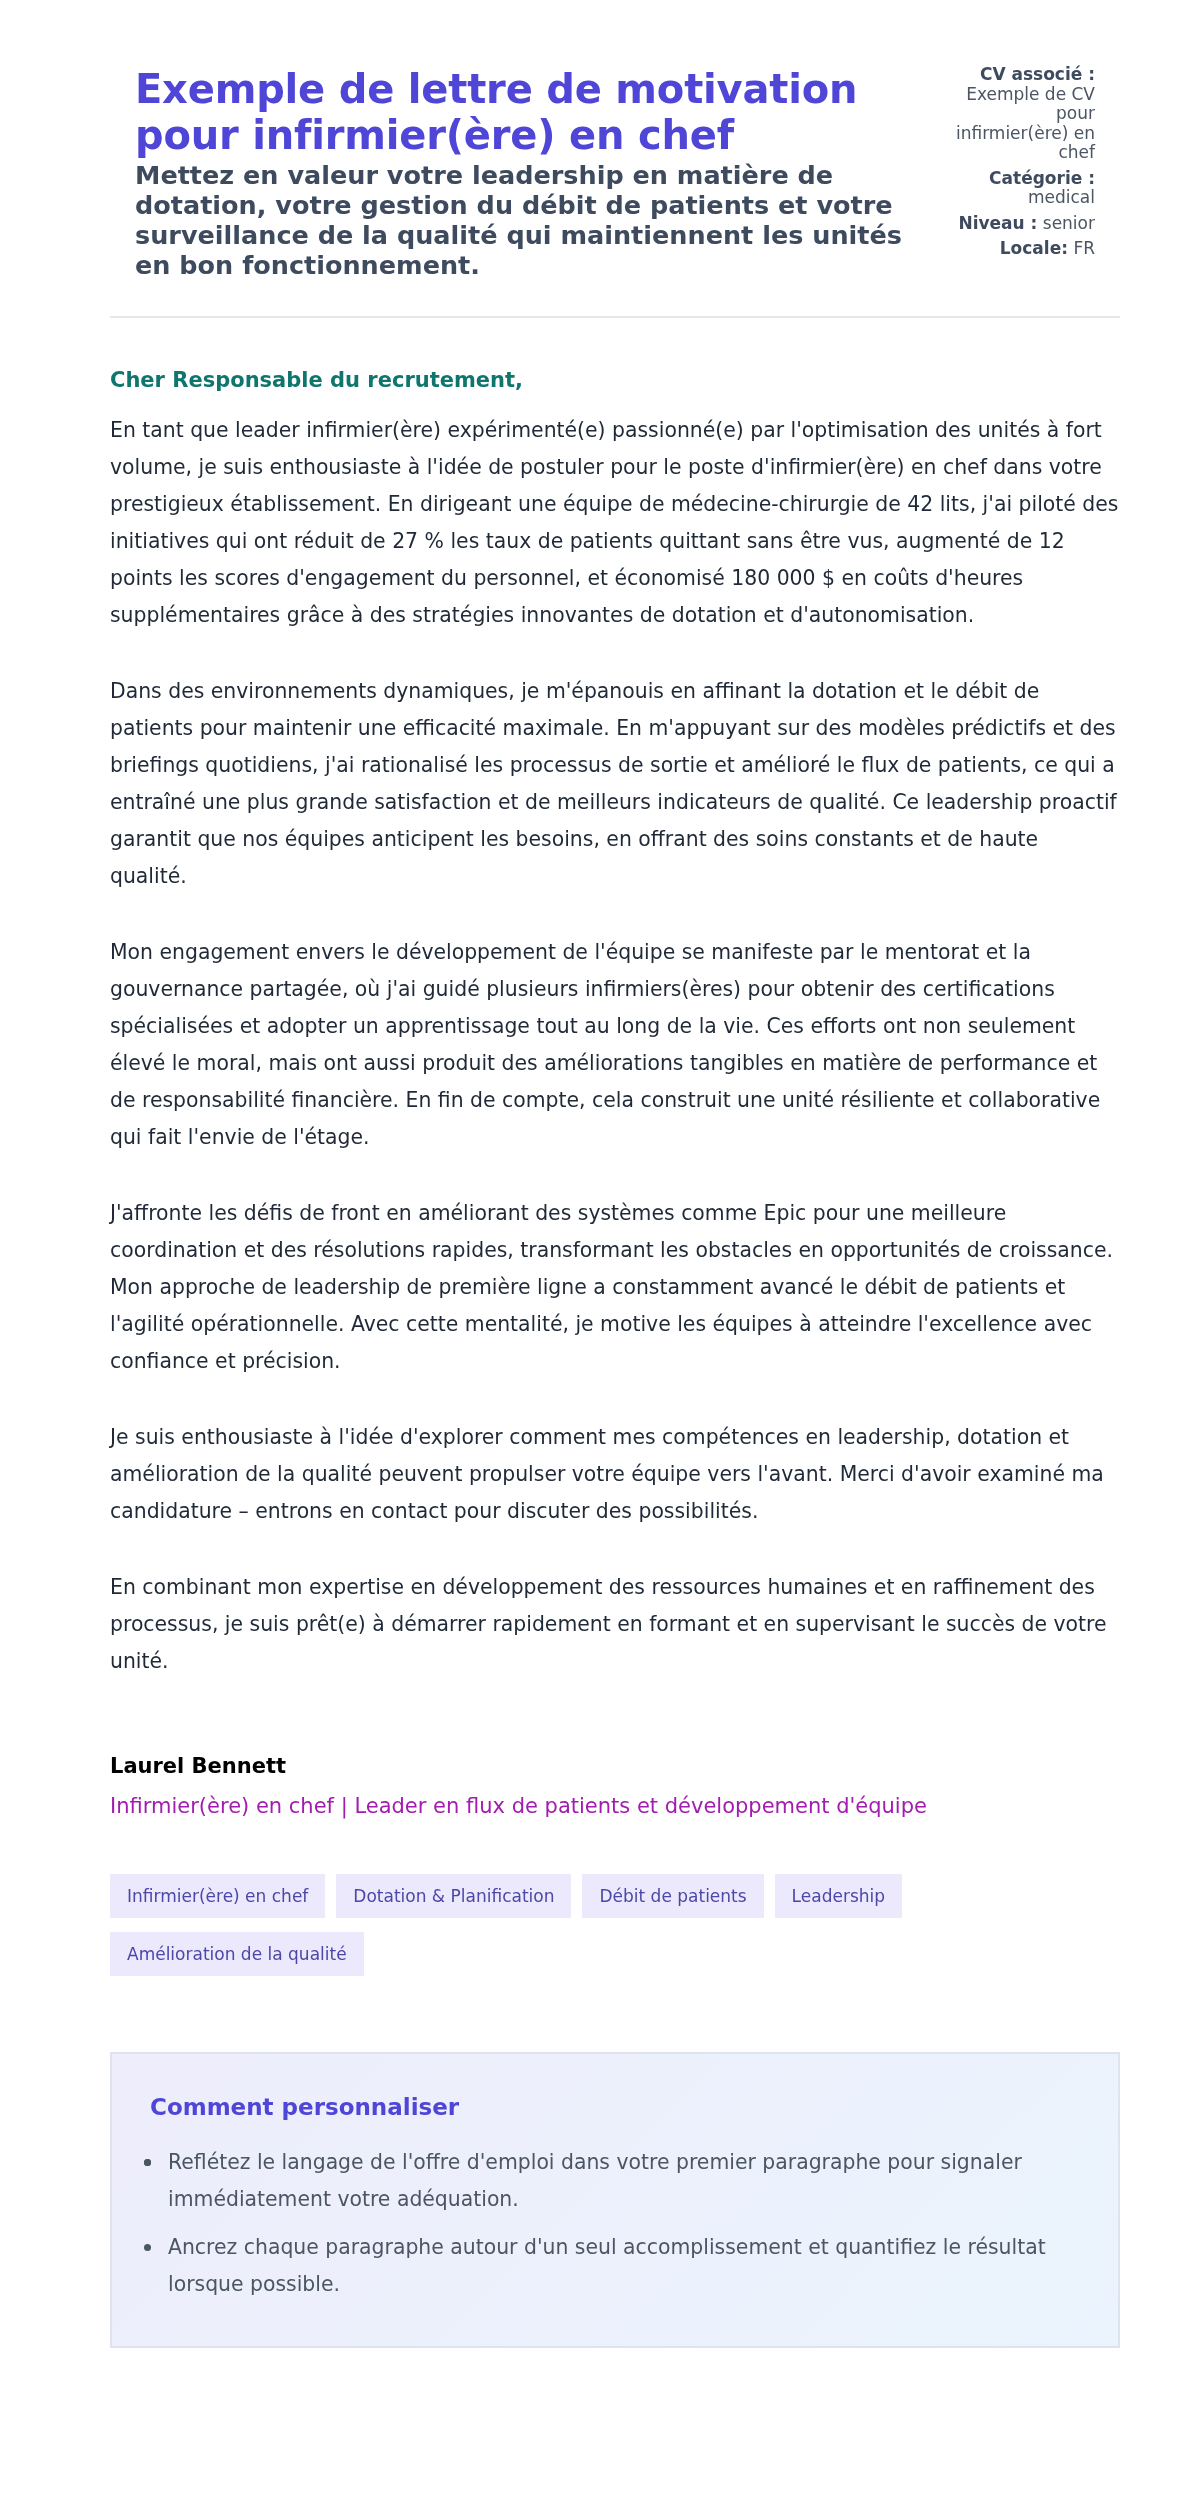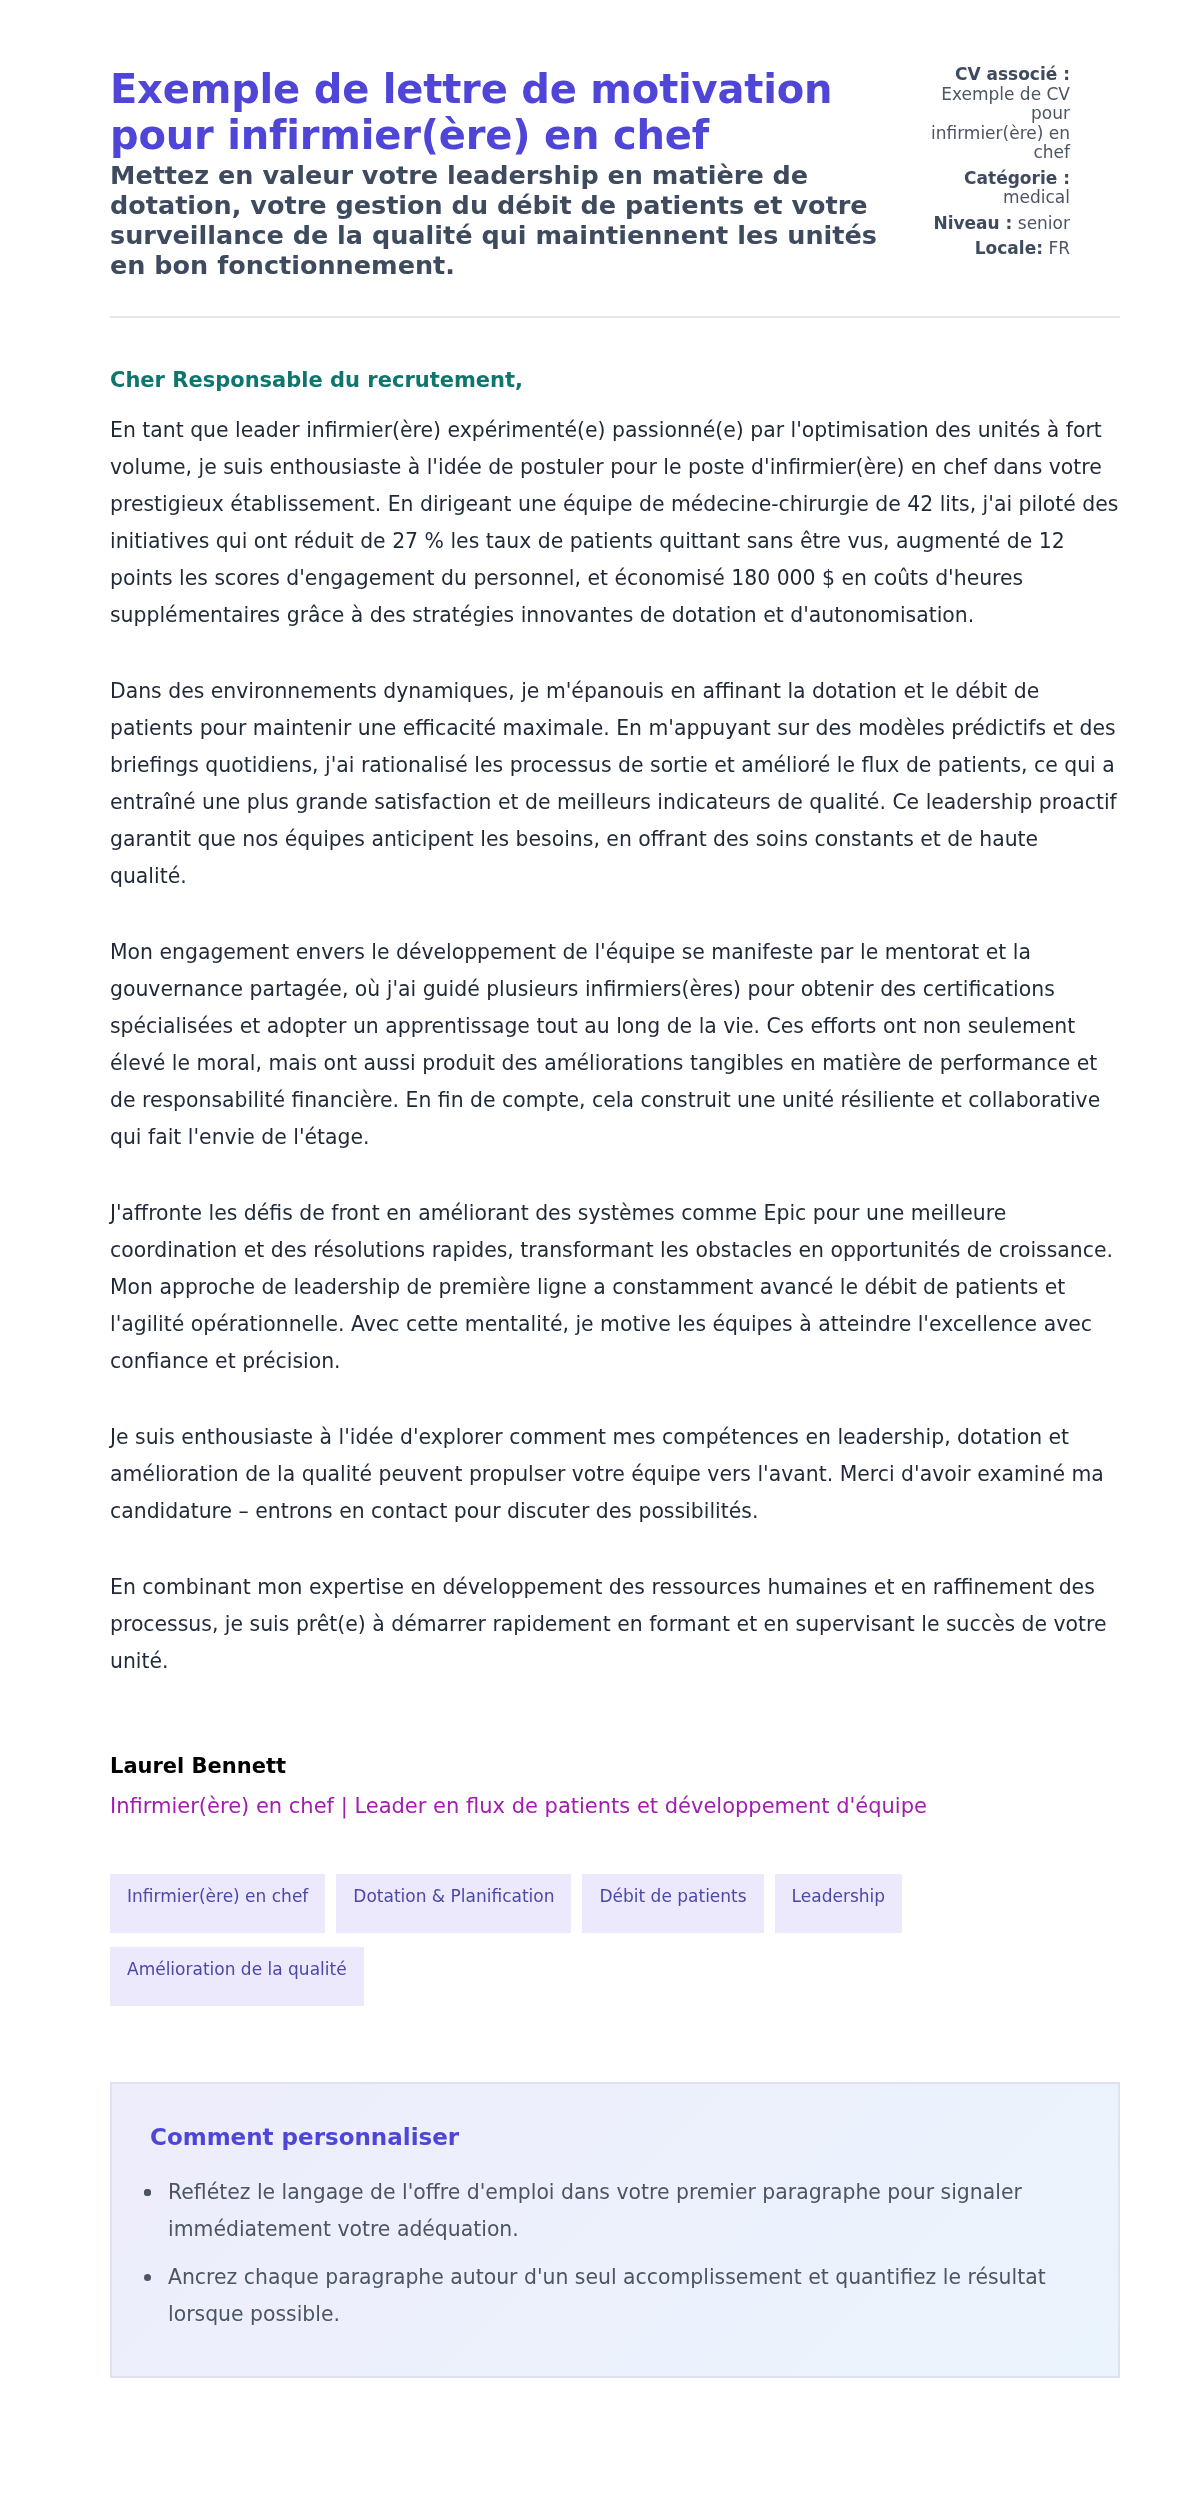--- a/index.html
+++ b/index.html
@@ -10,21 +10,21 @@
       color: #1f2937;
     }
     .page {
       position: relative;
       width: 1010px;
       margin: 0 0 0 110px;
       padding-top: 66px;
     }
     .header {
       display: flex;
-      justify-content: flex-start;
+      justify-content: center;
       align-items: flex-start;
     }
     .header-main { width: 810px; }
     .title {
       margin: 0;
       font-size: 40px;
       line-height: 46px;
       font-weight: bold;
       color: #4f46d8;
       letter-spacing: -0.2px;
@@ -85,21 +85,21 @@
       flex-wrap: wrap;
       gap: 14px 11px;
       width: 850px;
     }
     .tag {
       display: inline-block;
       background: #ebe9fb;
       color: #4c47a8;
       font-size: 17px;
       line-height: 44px;
-      height: 59px;
+      height: 44px;
       padding: 0 17px;
     }
     .callout {
       margin-top: 76px;
       border: 2px solid #dfe3ef;
       background: linear-gradient(135deg, #eeedfb 0%, #ecf1fc 55%, #eaf4fd 100%);
       padding: 30px 30px 32px 30px;
     }
     .callout-title {
       margin: 8px;

